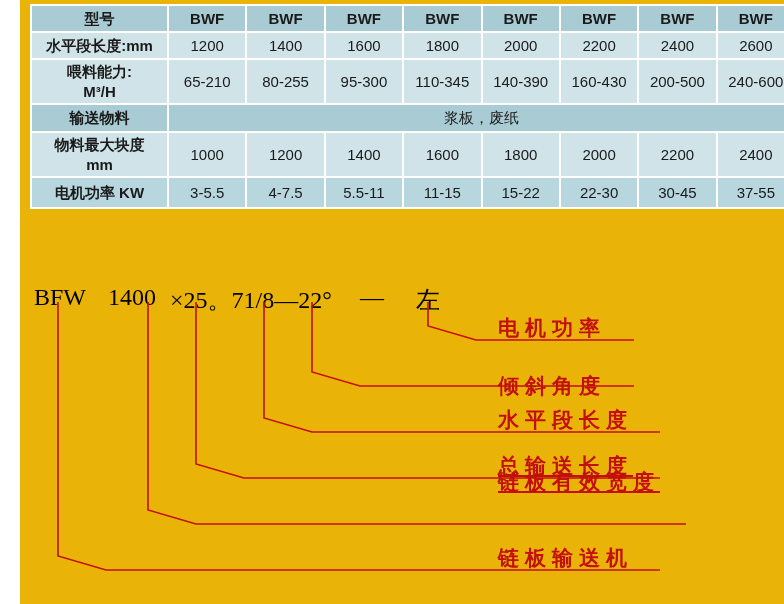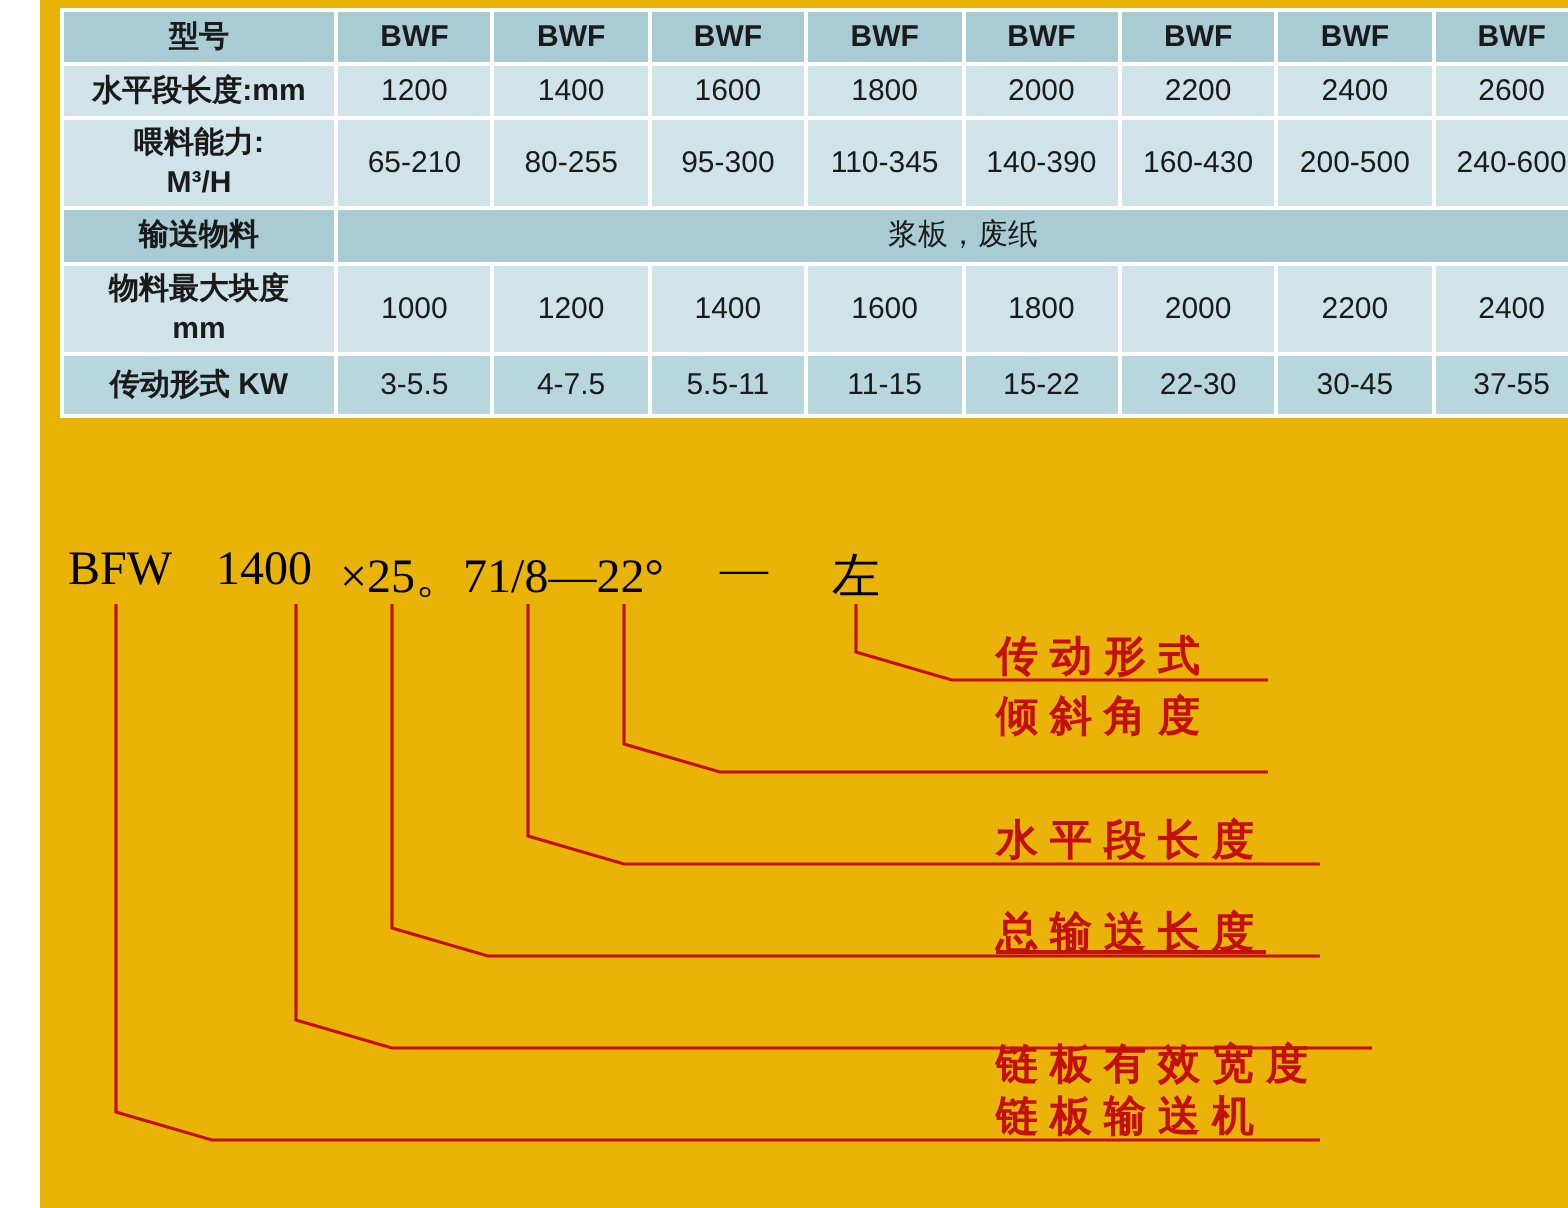--- a/index.html
+++ b/index.html
@@ -35,21 +35,21 @@
   .row-mid   td{background:#b7d6de;}
   tr.h27{height:27px;}
   tr.h45{height:45px;}
   tr.h28{height:28px;}
   tr.h44{height:44px;}
   tr.h31{height:31px;}
   tr.h34{height:34px;}
 
   
   .model{
-    position:absolute;left:0;top:272px;width:631px;height:34px;
+    position:absolute;left:0;top:284px;width:631px;height:34px;
     font-family:"Liberation Serif", serif;
     font-size:24px;color:#000000;
   }
   .model span{position:absolute;top:0;white-space:nowrap;}
   .mp1{left:14px;}
   .mp2{left:88px;}
   .mp3{left:150px;}
   .mp4{left:340px;}
   .mp5{left:396px;}
 
@@ -57,22 +57,22 @@
   svg.leader-lines{position:absolute;left:0;top:0;pointer-events:none;}
   svg.leader-lines polyline{fill:none;stroke:#c40f0f;stroke-width:1.6px;}
   .callout{
     position:absolute;left:478px;
     color:#c40f0f;
     font-family:"Liberation Serif", serif;
     font-size:21px;font-weight:bold;
     letter-spacing:6px;
     white-space:nowrap;
   }
-  .co0{top:314px;} .co1{top:344px;} .co2{top:406px;}
-  .co3{top:452px;text-decoration:underline;} .co4{top:518px;} .co5{top:544px;}
+  .co0{top:314px;} .co1{top:372px;} .co2{top:406px;}
+  .co3{top:452px;text-decoration:underline;} .co4{top:468px;text-decoration:underline;} .co5{top:544px;}
 </style>
 </head>
 <body>
 
 <div class="page">
 
   <table class="spec">
     <colgroup>
       <col style="width:137px">
       <col>
@@ -133,21 +133,21 @@
         <td>1000</td>
         <td>1200</td>
         <td>1400</td>
         <td>1600</td>
         <td>1800</td>
         <td>2000</td>
         <td>2200</td>
         <td>2400</td>
       </tr>
       <tr class="row-mid h31">
-        <td class="rowlabel">传动形式 KW</td>
+        <td class="rowlabel">电机功率 KW</td>
         <td>3-5.5</td>
         <td>4-7.5</td>
         <td>5.5-11</td>
         <td>11-15</td>
         <td>15-22</td>
         <td>22-30</td>
         <td>30-45</td>
         <td>37-55</td>
       </tr>
     </tbody>
@@ -163,20 +163,20 @@
 
   <svg class="leader-lines" width="784" height="604" viewBox="0 0 784 604">
     <polyline points="408,302 408,326 456,340 614,340"></polyline>
     <polyline points="292,302 292,372 340,386 614,386"></polyline>
     <polyline points="244,302 244,418 292,432 640,432"></polyline>
     <polyline points="176,302 176,464 224,478 640,478"></polyline>
     <polyline points="128,302 128,510 176,524 666,524"></polyline>
     <polyline points="38,302 38,556 86,570 640,570"></polyline>
   </svg>
 
-  <div class="callout co0">传动形式</div>
+  <div class="callout co0">电机功率</div>
   <div class="callout co1">倾斜角度</div>
   <div class="callout co2">水平段长度</div>
   <div class="callout co3">总输送长度</div>
   <div class="callout co4">链板有效宽度</div>
   <div class="callout co5">链板输送机</div>
 
 </div>
 
 </body></html>

